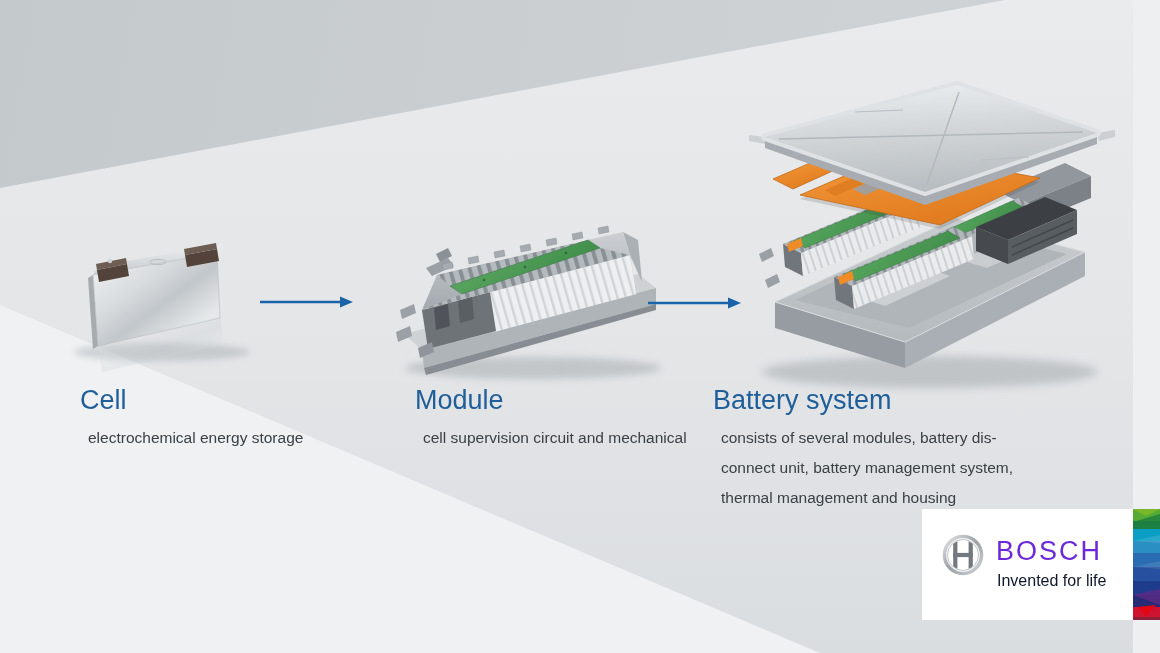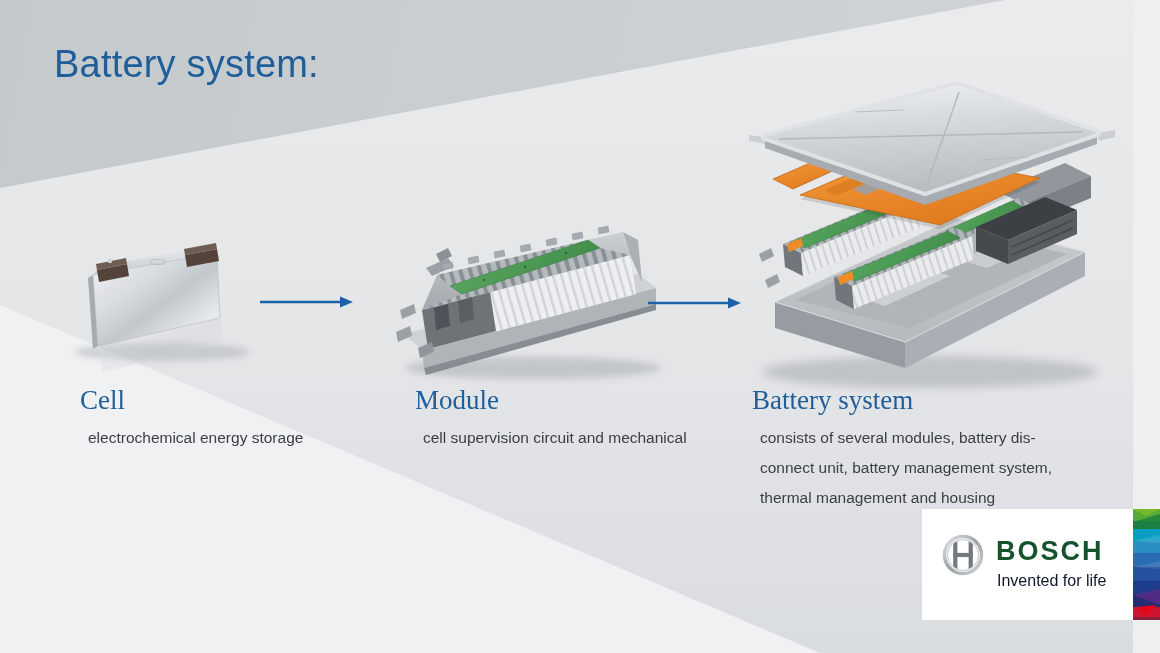--- a/index.html
+++ b/index.html
@@ -23,49 +23,48 @@
     background:#edeff0;
   }
   .title{
     position:absolute;left:54px;top:40px;z-index:10;
     color:#1f5e99;font-size:38px;line-height:49px;font-weight:400;letter-spacing:.2px;
   }
   .title span{display:block;}
   .art{position:absolute;z-index:5;}
   .arrow{position:absolute;z-index:6;}
   .section{position:absolute;top:385px;z-index:10;}
-  .section-label{color:#1f5e99;font-size:27px;line-height:30px;font-weight:400;font-family:Liberation Serif, serif;}
+  .section-label{color:#1f5e99;font-size:27px;line-height:30px;font-weight:400;}
   .section-desc{margin-top:12px;}
   .section-desc p{margin:8px;color:#3b4045;font-size:15.5px;line-height:22px;font-weight:400;}
   .logo-box{
     position:absolute;left:922px;top:509px;width:211px;height:111px;z-index:10;
     background:#ffffff;
   }
   .logo-symbol{position:absolute;left:19px;top:24px;}
   .logo-brand{
     position:absolute;left:74px;top:28px;
-    color:#14532d;font-size:27px;font-weight:700;letter-spacing:2px;line-height:28px;
+    color:#6d28d9;font-size:27px;font-weight:400;letter-spacing:2px;line-height:28px;
   }
   .logo-tagline{
     position:absolute;left:75px;top:62px;
     color:#0f172a;font-size:16px;line-height:20px;font-weight:400;
   }
   .supergraphic{position:absolute;left:1133px;top:509px;z-index:11;}
 </style>
 </head>
 <body>
 
 <div class="canvas">
 
   <div class="bg-topleft"></div>
   <div class="bg-wedge"></div>
   <div class="bg-rightstrip"></div>
 
   <div class="title">
-    <span>Battery system:</span>
   </div>
 
   <div class="art" style="left:70px;top:228px">
     <svg width="290" height="150" viewBox="0 0 290 150">
       <defs>
         <linearGradient id="c-face" x1="0" y1="0" x2="1" y2="1">
           <stop offset="0" stop-color="#f3f5f6"></stop>
             <stop offset="0.35" stop-color="#d9dcdf"></stop>
           <stop offset="0.55" stop-color="#c2c7cb"></stop>
             <stop offset="0.8" stop-color="#e6e9ea"></stop>
@@ -263,21 +262,21 @@
     </div>
   </div>
 
   <div class="section" style="left:415px;width:310px">
     <div class="section-label">Module</div>
     <div class="section-desc">
       <p>cell supervision circuit and mechanical</p>
     </div>
   </div>
 
-  <div class="section" style="left:752px;width:330px">
+  <div class="section" style="left:713px;width:330px">
     <div class="section-label">Battery system</div>
     <div class="section-desc">
       <p>consists of several modules, battery dis-</p>
       <p>connect unit, battery management system,</p>
       <p>thermal management and housing</p>
     </div>
   </div>
 
   <div class="logo-box">
     <div class="logo-symbol">

